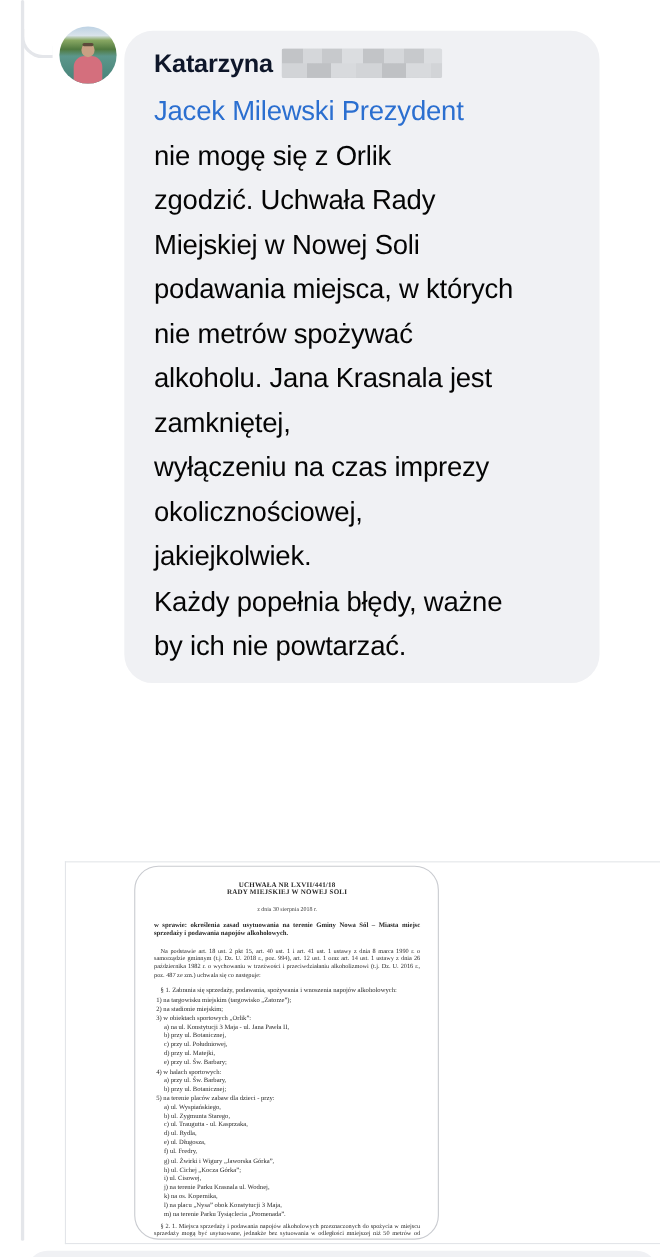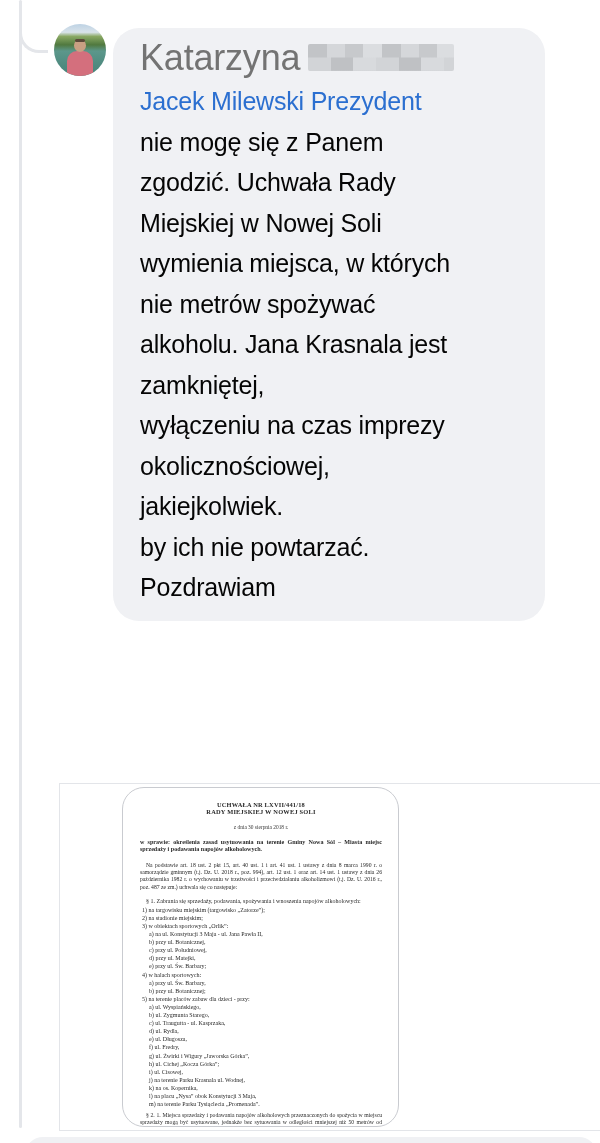--- a/index.html
+++ b/index.html
@@ -14,21 +14,21 @@
   
   .avatar{position:absolute;left:54px;top:24px;width:52px;height:52px;border-radius:50%;overflow:hidden;
     background:linear-gradient(180deg,#bdd2e4 0%,#d9e3ea 16%,#89a863 24%,#50793f 40%,#5c978b 52%,#4f8b80 78%,#47837a 100%);}
   .av-head{position:absolute;left:20px;top:15px;width:12px;height:13px;border-radius:50%;background:#c9a083;}
   .av-glasses{position:absolute;left:21px;top:15px;width:10px;height:3px;border-radius:2px;background:#5c4a3a;}
   .av-body{position:absolute;left:13px;top:27px;width:26px;height:26px;border-radius:10px 10px 0 0;background:#d46f7d;}
   
   .bubble{position:absolute;left:113px;top:28px;width:432px;box-sizing:border-box;
     background:#f0f1f4;border-radius:26px;padding:14px 12px 13px 27px;}
   .name-row{display:flex;align-items:center;height:31px;margin-bottom:8px;}
-  .author{font-weight:400;font-size:36px;color:#737373;letter-spacing:-0.2px;}
+  .author{font-weight:700;font-size:23px;color:#0f172a;letter-spacing:-0.2px;}
   .redacted{width:146px;height:27px;margin-left:8px;border-radius:2px;
     background-color:#cdcfd2;
     background-image:
       repeating-linear-gradient(90deg,#c2c4c7 0 19px,#d5d7da 19px 37px,#c7c9cc 37px 55px,#dbdde0 55px 74px),
       repeating-linear-gradient(90deg,#d2d4d7 0 23px,#bfc1c4 23px 45px,#d8dadd 45px 68px);
     background-size:100% 50%,100% 51%;background-position:0 0,0 100%;background-repeat:no-repeat,no-repeat;}
   .msg{font-size:25px;line-height:40.5px;color:#050505;letter-spacing:-0.2px;}
   .msg .line{white-space:nowrap;}
   .mention{color:#2b6fd0;cursor:pointer;}
   .gap-inline{display:inline-block;width:22px;}
@@ -65,32 +65,32 @@
   <div class="av-glasses"></div>
 </div>
 
 <div class="bubble">
   <div class="name-row">
     <span class="author">Katarzyna</span>
     <span class="redacted"></span>
   </div>
   <div class="msg">
     <div class="line"><span class="mention">Jacek Milewski Prezydent</span></div>
-    <div class="line">nie mogę się z Panem</div>
+    <div class="line">nie mogę się z Orlik</div>
     <div class="line">zgodzić. Uchwała Rady</div>
     <div class="line">Miejskiej w Nowej Soli</div>
-    <div class="line">wymienia miejsca, w których</div>
+    <div class="line">podawania miejsca, w których</div>
     <div class="line">nie metrów spożywać</div>
     <div class="line">alkoholu. Jana Krasnala jest</div>
     <div class="line">zamkniętej,</div>
     <div class="line">wyłączeniu na czas imprezy</div>
     <div class="line">okolicznościowej,</div>
     <div class="line">jakiejkolwiek.</div>
+    <div class="line">Każdy popełnia błędy, ważne</div>
     <div class="line">by ich nie powtarzać.</div>
-    <div class="line">Pozdrawiam</div>
   </div>
 </div>
 
 <div class="attachment">
   <div class="doc-page">
     <div class="doc-title">UCHWAŁA NR LXVII/441/18</div>
     <div class="doc-title">RADY MIEJSKIEJ W NOWEJ SOLI</div>
     <div class="doc-date">z dnia 30 sierpnia 2018 r.</div>
     <div class="doc-subject">w sprawie: określenia zasad usytuowania na terenie Gminy Nowa Sól – Miasta miejsc sprzedaży i podawania napojów alkoholowych.</div>
     <div class="doc-par">Na podstawie art. 18 ust. 2 pkt 15, art. 40 ust. 1 i art. 41 ust. 1 ustawy z dnia 8 marca 1990 r. o samorządzie gminnym (t.j. Dz. U. 2018 r., poz. 994), art. 12 ust. 1 oraz art. 14 ust. 1 ustawy z dnia 26 października 1982 r. o wychowaniu w trzeźwości i przeciwdziałaniu alkoholizmowi (t.j. Dz. U. 2016 r., poz. 487 ze zm.) uchwala się co następuje:</div>

